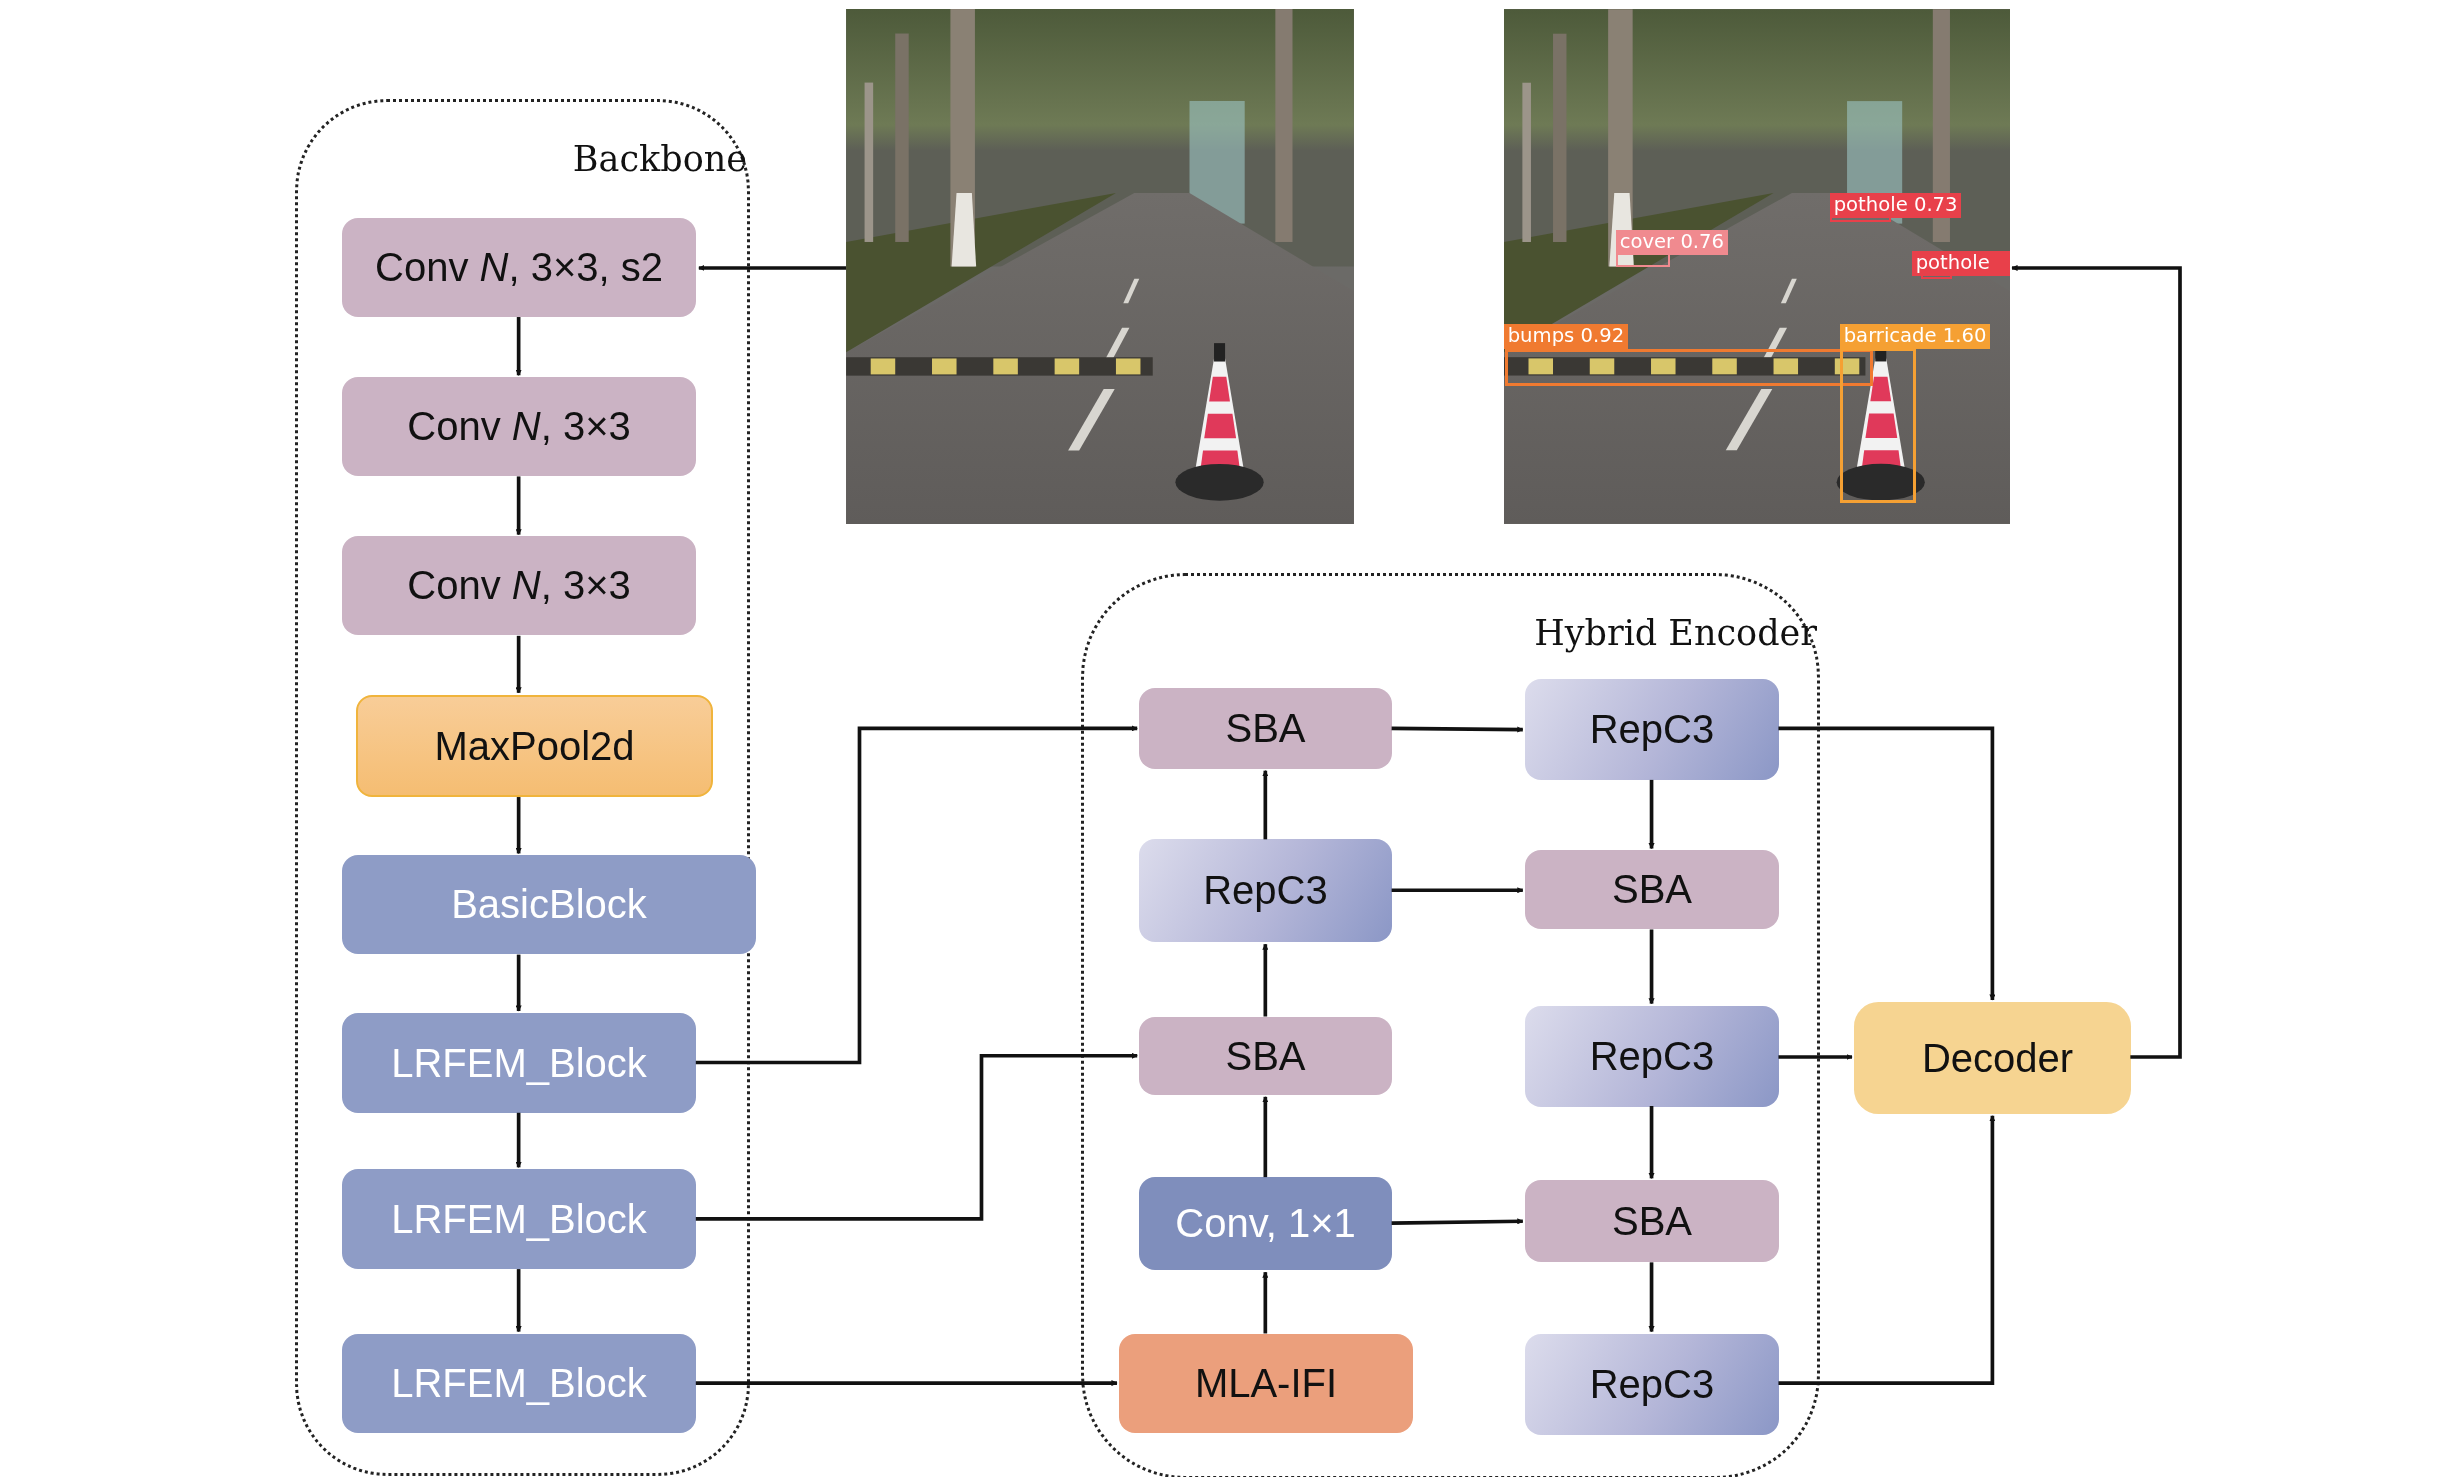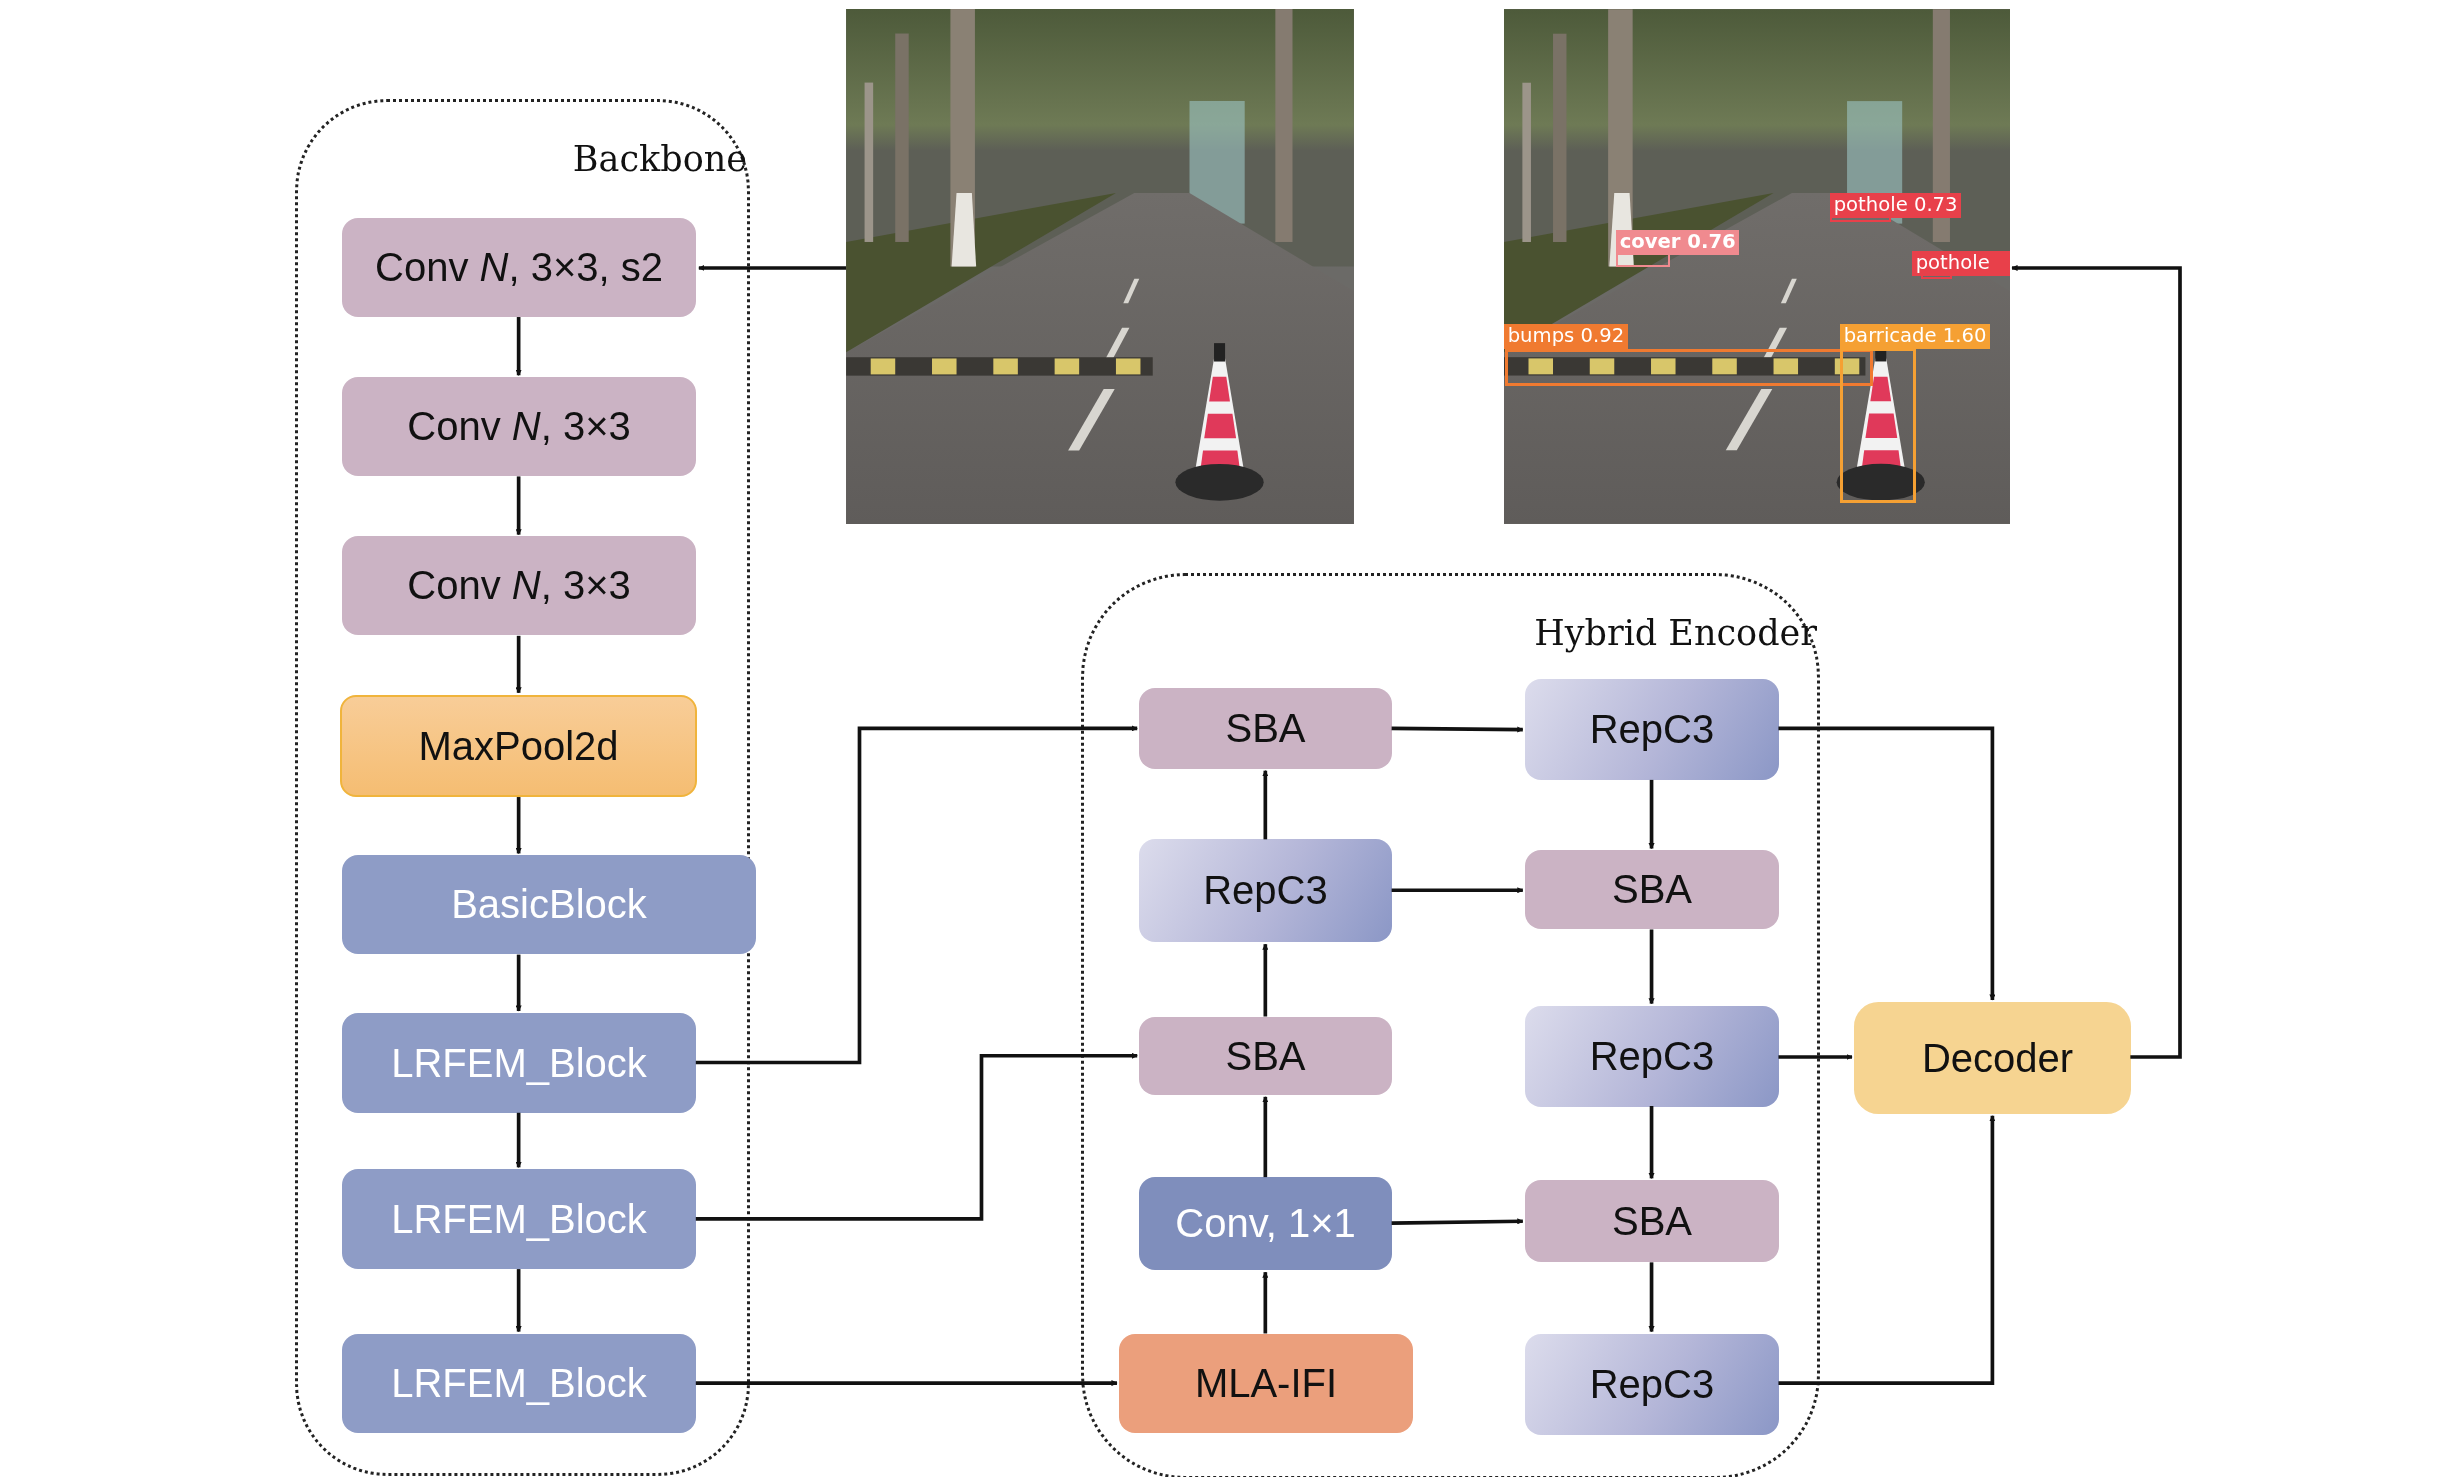--- a/index.html
+++ b/index.html
@@ -32,21 +32,21 @@
 
 <div class="block conv" style="left:342px;top:218px;width:354px;height:99px;">
   <span><span>Conv </span><i class="it">N</i><span>, 3×3, s2</span></span>
 </div>
 <div class="block conv" style="left:342px;top:377px;width:354px;height:99px;">
   <span><span>Conv </span><i class="it">N</i><span>, 3×3</span></span>
 </div>
 <div class="block conv" style="left:342px;top:536px;width:354px;height:99px;">
   <span><span>Conv </span><i class="it">N</i><span>, 3×3</span></span>
 </div>
-<div class="block maxpool" style="left:340px;top:695px;width:357px;height:102px;">MaxPool2d</div>
+<div class="block maxpool" style="left:356px;top:695px;width:357px;height:102px;">MaxPool2d</div>
 <div class="block blue" style="left:342px;top:855px;width:414px;height:99px;">BasicBlock</div>
 <div class="block blue" style="left:342px;top:1013px;width:354px;height:100px;">LRFEM_Block</div>
 <div class="block blue" style="left:342px;top:1169px;width:354px;height:100px;">LRFEM_Block</div>
 <div class="block blue" style="left:342px;top:1334px;width:354px;height:99px;">LRFEM_Block</div>
 
 <div class="group" style="left:1081px;top:573px;width:739px;height:906px;border-radius:104px;">
   <div class="group-title" style="top:37px;">Hybrid Encoder</div>
 </div>
 
 <div class="block sba" style="left:1139px;top:688px;width:253px;height:81px;">SBA</div>
@@ -144,21 +144,21 @@
     <ellipse cx="615" cy="772" rx="72" ry="30" fill="#2a2a2a"></ellipse>
   </svg>
   
   <div class="det-box" style="left:1.2px;top:340px;width:368px;height:37px;border:3.7px solid #f07a30;"></div>
   <div class="det-box" style="left:336px;top:339px;width:76px;height:155px;border:3.7px solid #f5a033;"></div>
   <div class="det-box" style="left:112px;top:242px;width:54px;height:16px;border:2.5px solid #f08a8f;"></div>
   <div class="det-box" style="left:326px;top:199px;width:61px;height:13.5px;border:2.5px solid #e8404a;"></div>
   <div class="det-box" style="left:417px;top:256px;width:31px;height:13.5px;border:2.5px solid #e8404a;"></div>
   
   <div class="det-label" style="left:326px;top:184px;background:#e8404a;">pothole 0.73</div>
-  <div class="det-label" style="left:112px;top:221px;background:#f08a8f;font-weight:bold;">cover 0.76</div>
+  <div class="det-label" style="left:112px;top:221px;background:#f08a8f;">cover 0.76</div>
   <div class="det-label" style="left:408px;top:242px;background:#e8404a;padding-right:24.5px;">pothole</div>
   <div class="det-label" style="left:0px;top:315px;background:#f07a30;">bumps 0.92</div>
   <div class="det-label" style="left:336px;top:315px;background:#f5a033;">barricade 1.60</div>
 </div>
 
 <svg class="wires" width="2462" height="1477" viewBox="0 0 4016 2409">
   <defs>
     <marker id="ah" markerWidth="10" markerHeight="10" refX="9" refY="5" orient="auto" markerUnits="userSpaceOnUse" viewBox="0 0 10 10">
       <path d="M0,0 L10,5 L0,10 Z" fill="#111"></path>
     </marker>

